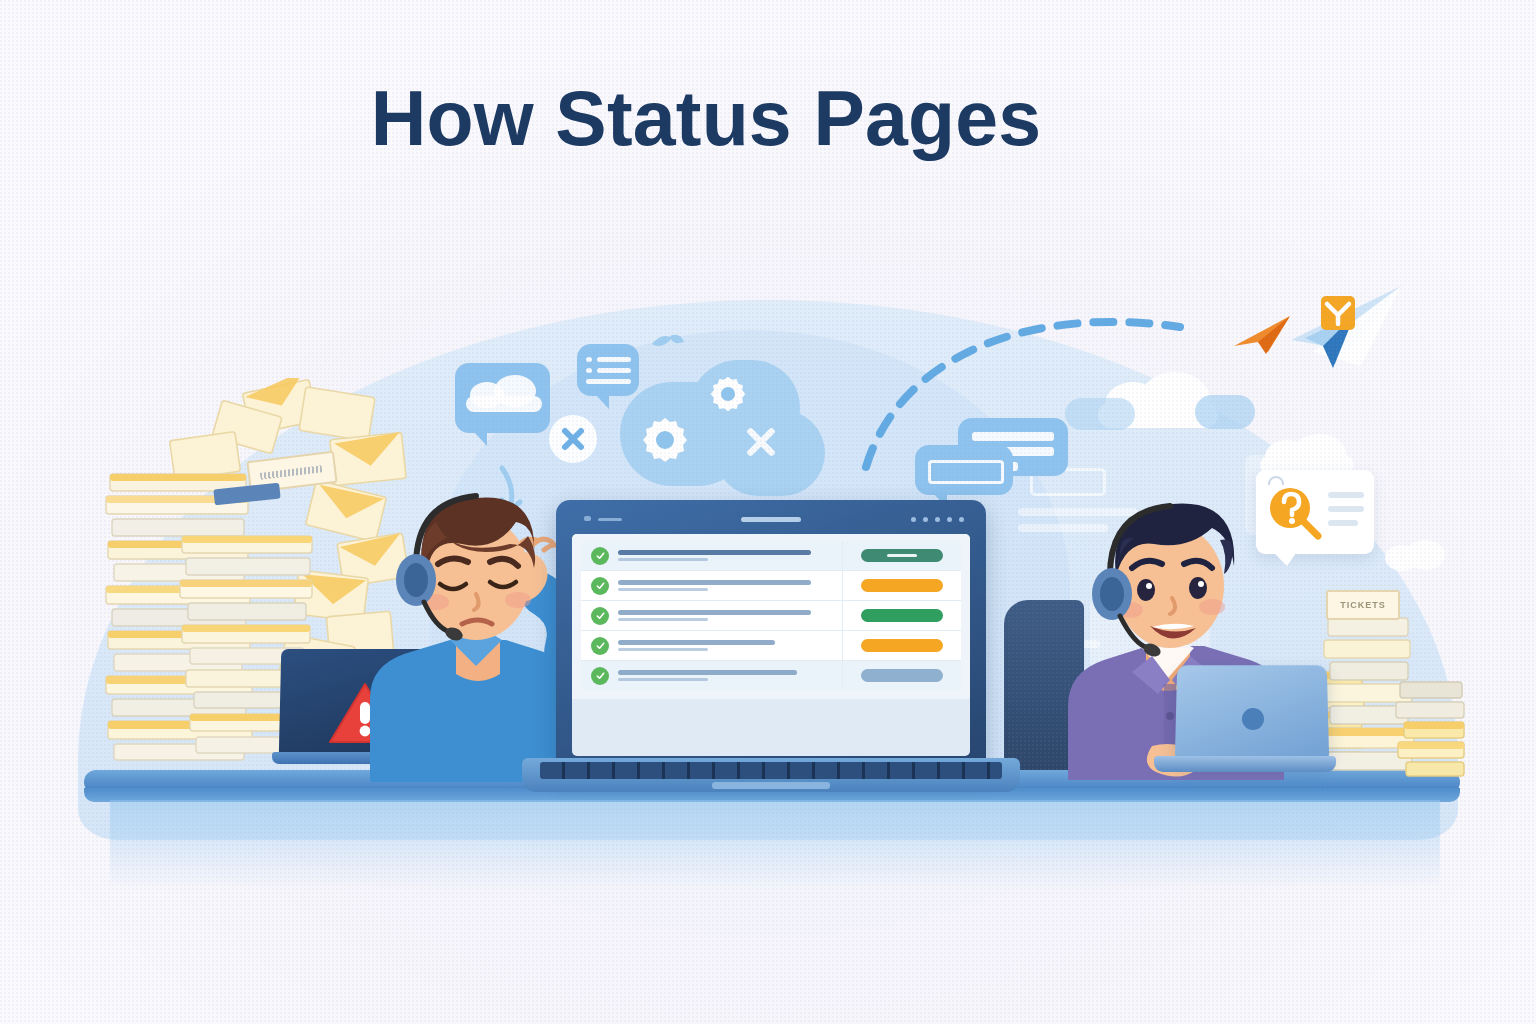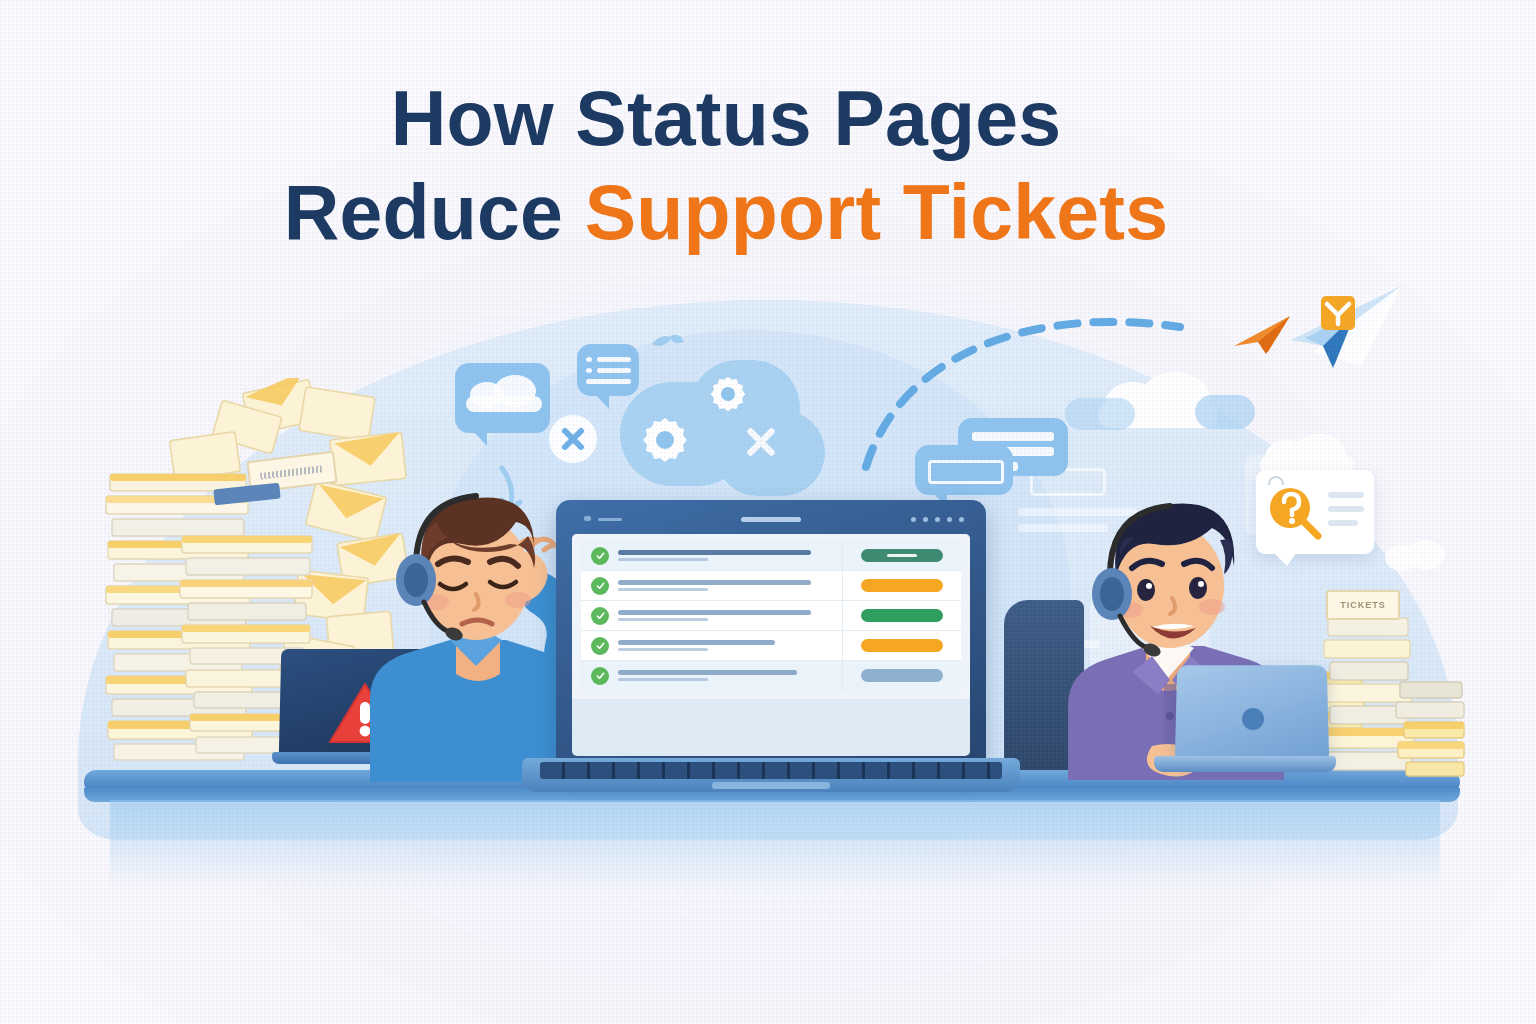--- a/index.html
+++ b/index.html
@@ -11,21 +11,21 @@
   #stage{position:relative;width:1536px;height:1024px;overflow:hidden;
     background:
       radial-gradient(ellipse 900px 600px at 50% 62%, #eef5fc 0%, #f6f5fb 58%, #faf9fd 100%);
   }
   
   #noise{position:absolute;inset:0;pointer-events:none;opacity:.55;
     background-image:
       radial-gradient(circle at 1px 1px, rgba(150,150,185,.16) 1px, transparent 1px);
     background-size:4px 4px;}
   
-  .title-wrap{position:absolute;left:0;top:78px;width:1412px;text-align:center;z-index:30;padding-left:20px;}
+  .title-wrap{position:absolute;left:0;top:78px;width:1412px;text-align:center;z-index:30;}
   .title-line{font-weight:bold;letter-spacing:.2px;line-height:1.06;}
   .l1{font-size:77px;color:#1d3a63;}
   .l2{font-size:77px;color:#1d3a63;margin-top:12px;}
   .orange{color:#ee7518;}
   
   .arc{position:absolute;left:78px;top:300px;width:1380px;height:540px;
     background:linear-gradient(180deg,#dcebf9 0%, #d6e7f8 55%, #cfe3f7 100%);
     border-radius:690px 690px 40px 40px/460px 460px 30px 30px;
     opacity:.85;}
   .arc2{position:absolute;left:430px;top:330px;width:640px;height:470px;
@@ -558,17 +558,16 @@
       </div>
     </div>
     <div class="lap-base">
       <div class="kbd"></div>
       <div class="trackpad"></div>
     </div>
   </div>
 
   <div class="title-wrap">
     <div class="title-line l1">How Status Pages</div>
-    <div class="title-line l2"><span>Reduce </span><span class="orange">Support Tickets</span></div>
   </div>
 
   <div id="noise"></div>
 </div>
 
 </body></html>

